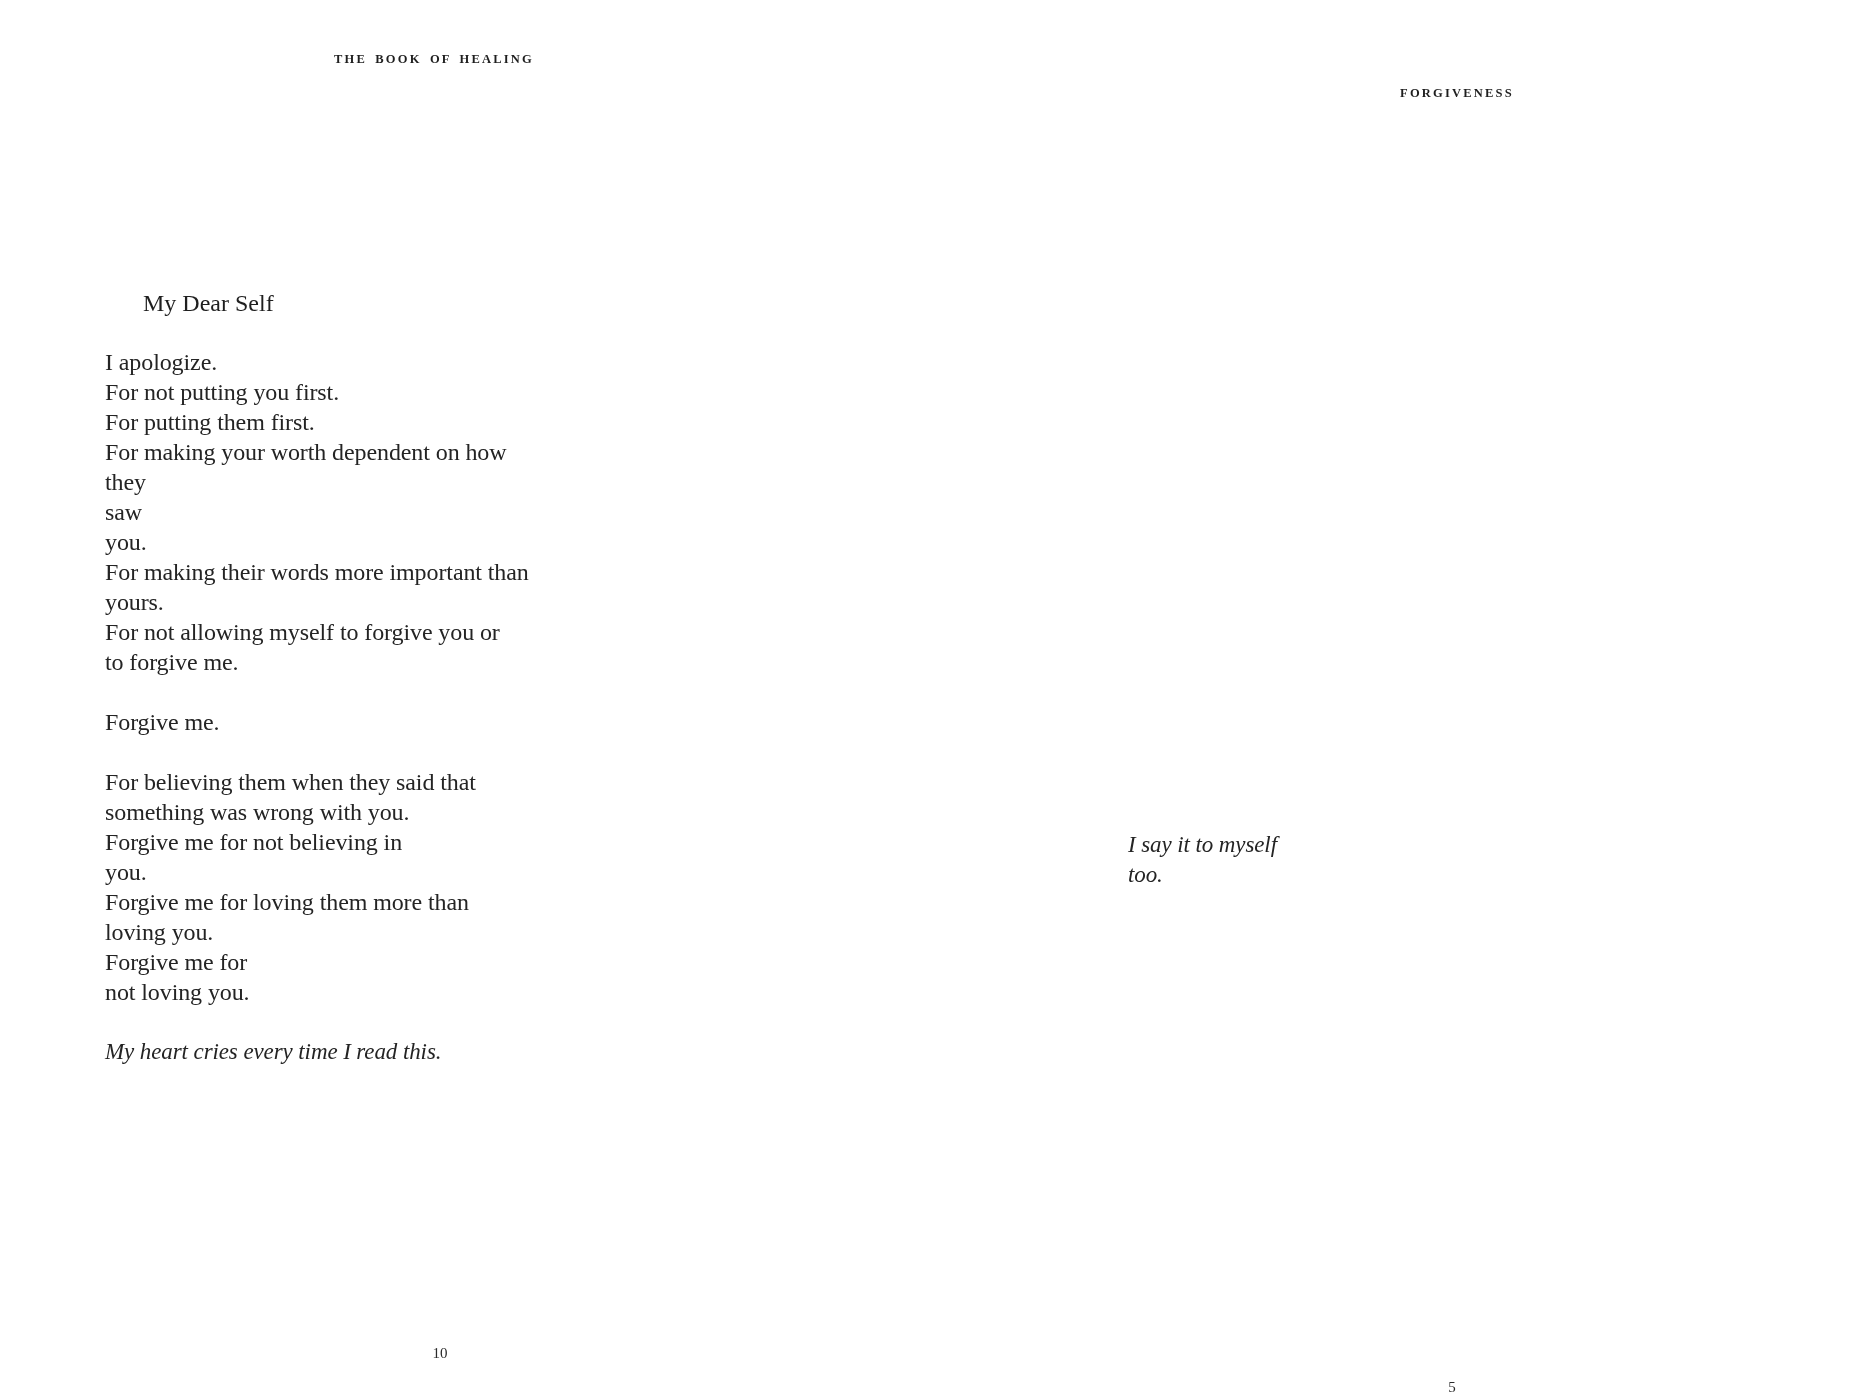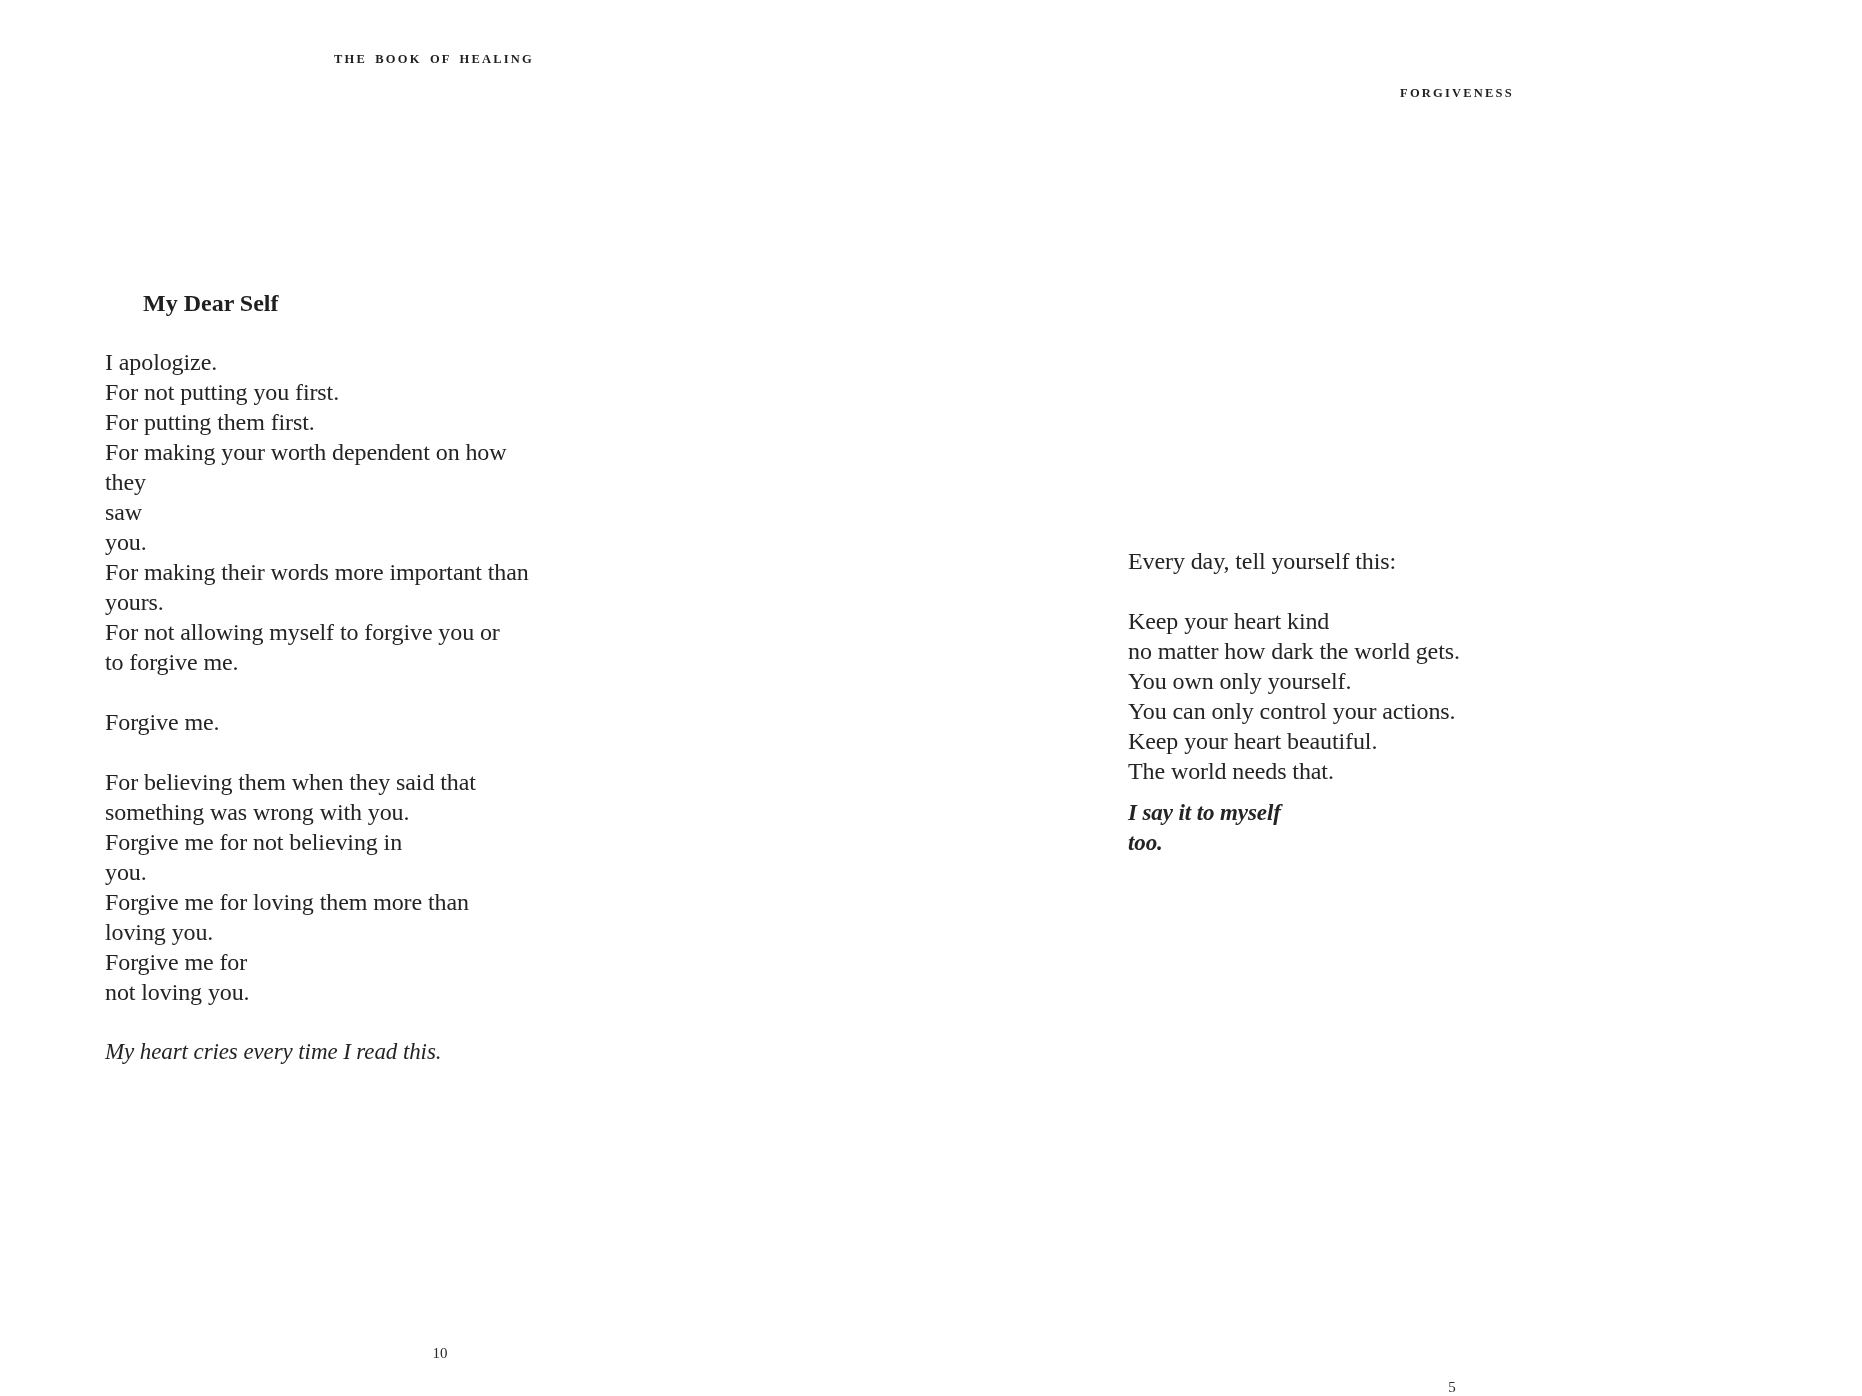--- a/index.html
+++ b/index.html
@@ -38,21 +38,21 @@
   }
   .rh-left  { left: 434px; }
   .rh-right { left: 526px; }
 
   .poem-title {
     position: absolute;
     left: 143px;
     top: 288px;
     margin: 0;
     font-size: 24px;
-    font-weight: 700;
+    font-weight: 400;
     line-height: 30px;
     color: #1f1f1f;
     white-space: nowrap;
   }
 
   .poem-body {
     position: absolute;
     margin: 0;
     font-size: 24px;
     line-height: 30px;
@@ -65,21 +65,21 @@
   .poem-italic {
     position: absolute;
     margin: 0;
     font-size: 23px;
     line-height: 30px;
     font-style: italic;
     letter-spacing: -0.1px;
     white-space: pre-line;
   }
   .pi-left  { left: 105px; top: 1037px; }
-  .pi-right { left: 197px; top: 764px; font-weight: bold; }
+  .pi-right { left: 197px; top: 796px; }
 
   .page-number {
     position: absolute;
     top: 1343px;
     transform: translateX(-50%);
     font-size: 15px;
     line-height: 20px;
     color: #2a2a2a;
   }
   .pn-left  { left: 440px; }
@@ -114,26 +114,18 @@
 Forgive me for loving them more than
 loving you.
 Forgive me for
 not loving you.</div>
     <div class="poem-italic pi-left">My heart cries every time I read this.</div>
     <div class="page-number pn-left">10</div>
   </section>
 
   <section class="page right">
     <header class="running-head rh-right">FORGIVENESS</header>
-    <div class="poem-body pb-right">Every day, tell yourself this:
-
-Keep your heart kind
-no matter how dark the world gets.
-You own only yourself.
-You can only control your actions.
-Keep your heart beautiful.
-The world needs that.</div>
     <div class="poem-italic pi-right">I say it to myself
 too.</div>
     <div class="page-number pn-right">5</div>
   </section>
 
 </div>
 
 </body></html>

